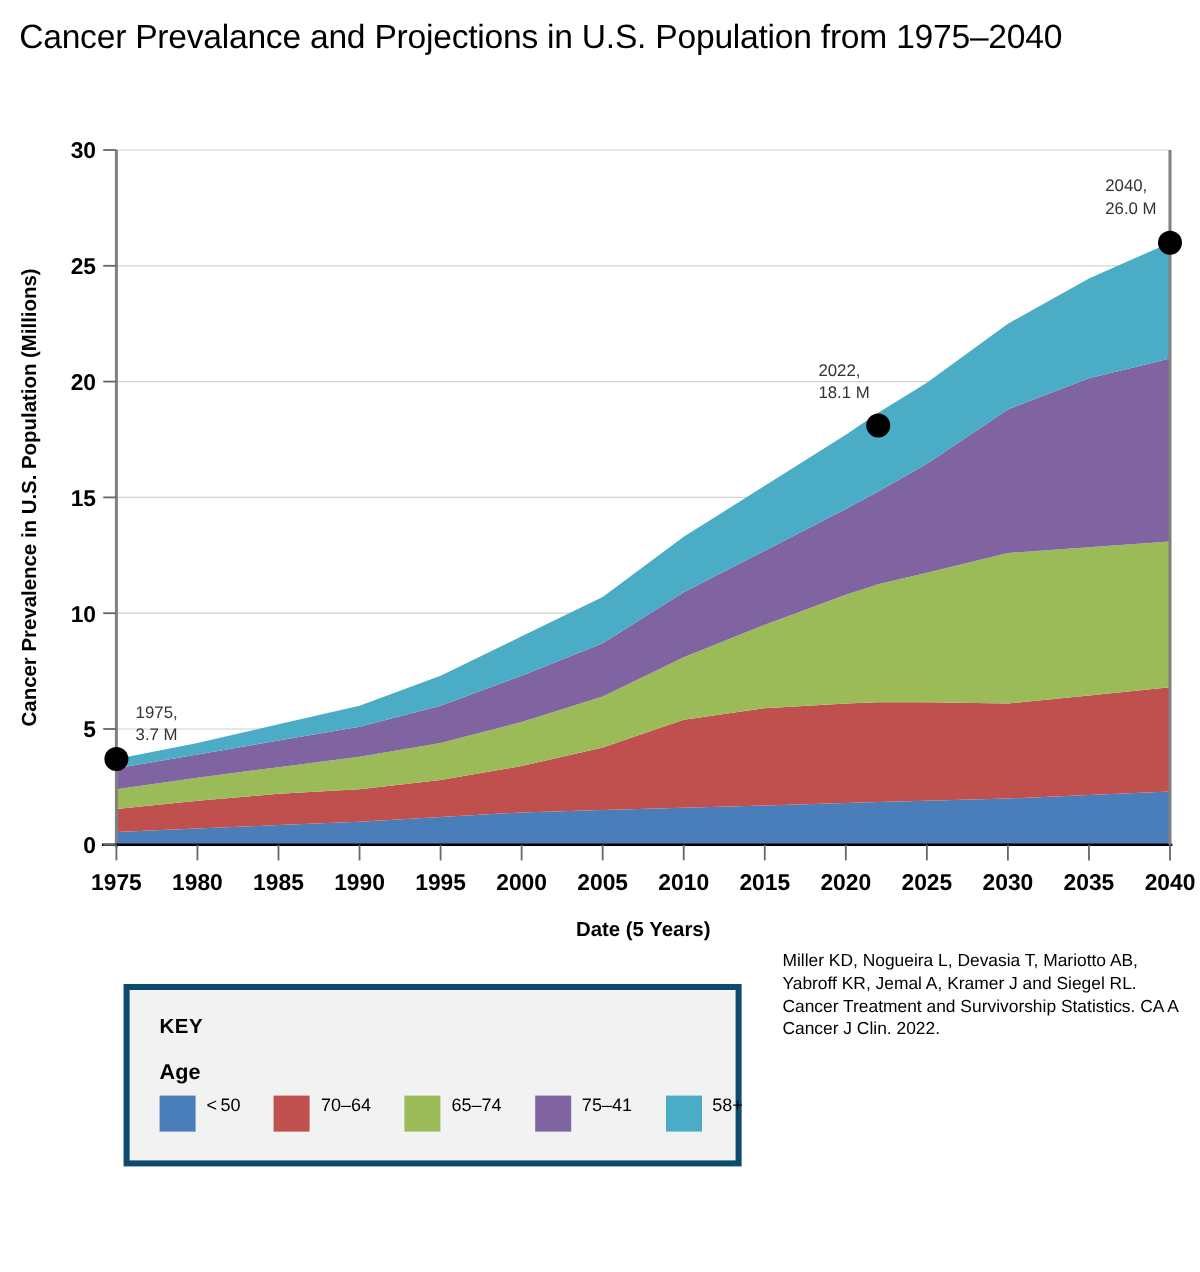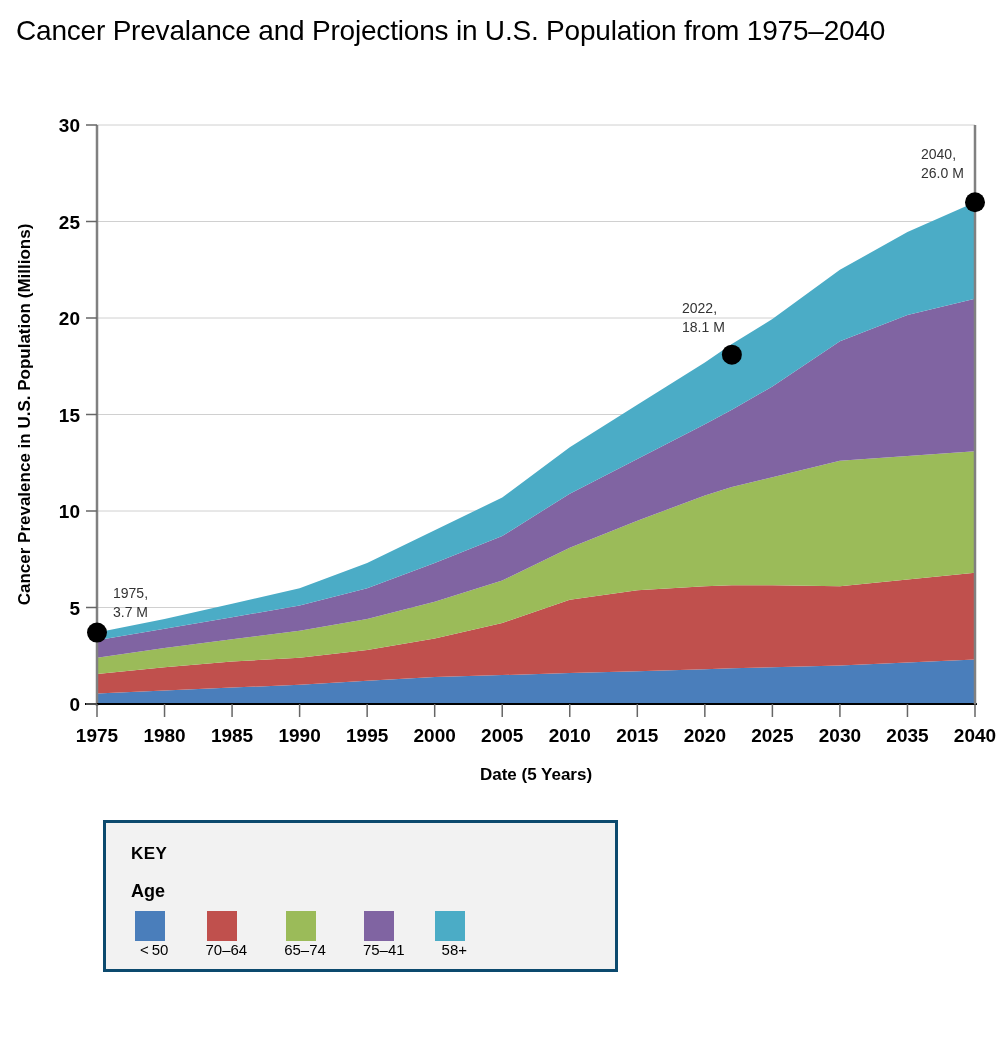--- a/index.html
+++ b/index.html
@@ -33,21 +33,21 @@
     width: 1000px;
     height: 690px;
   }
   #legend-box {
     position: absolute;
     left: 103px;
     top: 820px;
     width: 515px;
     height: 152px;
     background: #f2f2f2;
-    border: 3px solid #0c4a6e;
+    border: 5px solid #0c4a6e;
     box-sizing: border-box;
   }
   #legend-title {
     position: absolute;
     left: 25px;
     top: 21px;
     font-size: 17px;
     font-weight: bold;
     letter-spacing: 0.4px;
   }
@@ -61,22 +61,21 @@
   #legend-items {
     position: absolute;
     left: 25px;
     top: 88px;
     display: flex;
     flex-direction: row;
     align-items: center;
   }
   .legend-item {
     display: flex;
-    flex-direction: column;
-    align-items: center;
+    flex-direction: row;
     margin-right: 28px;
   }
   .legend-swatch {
     width: 30px;
     height: 30px;
     display: block;
   }
   .legend-label {
     margin-left: 9px;
     font-size: 15px;
@@ -216,14 +215,15 @@
       </div>
       <div class="legend-item">
         <span class="legend-swatch" style="background: rgb(75, 172, 198);"></span>
         <span class="legend-label">58+</span>
       </div>
     </div>
 </div>
 
 <div id="references">
   <div id="references-entries">
+      <div class="reference-entry">Miller KD, Nogueira L, Devasia T, Mariotto AB, Yabroff KR, Jemal A, Kramer J and Siegel RL. Cancer Treatment and Survivorship Statistics. CA A Cancer J Clin. 2022.</div>
     </div>
 </div>
 
 </body></html>

